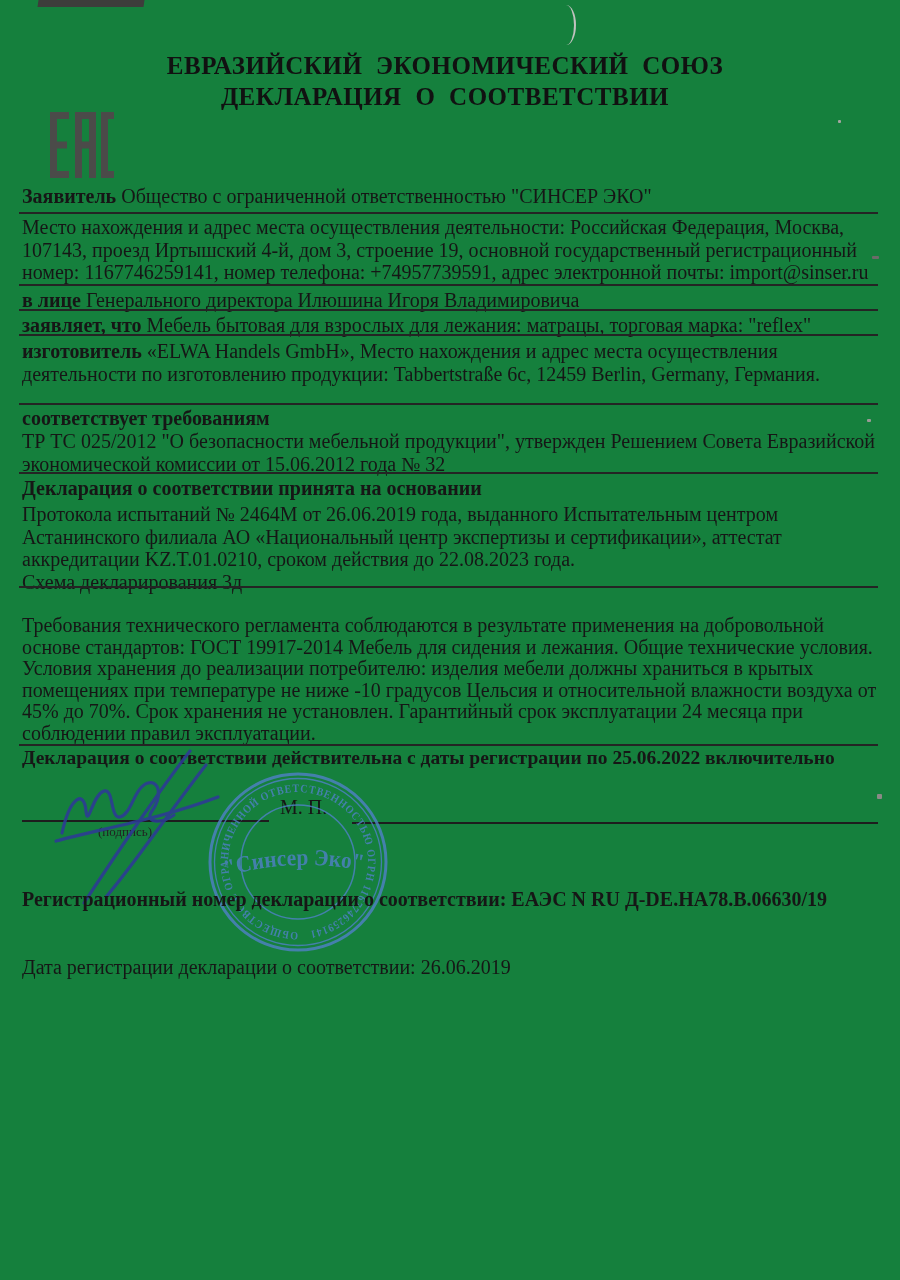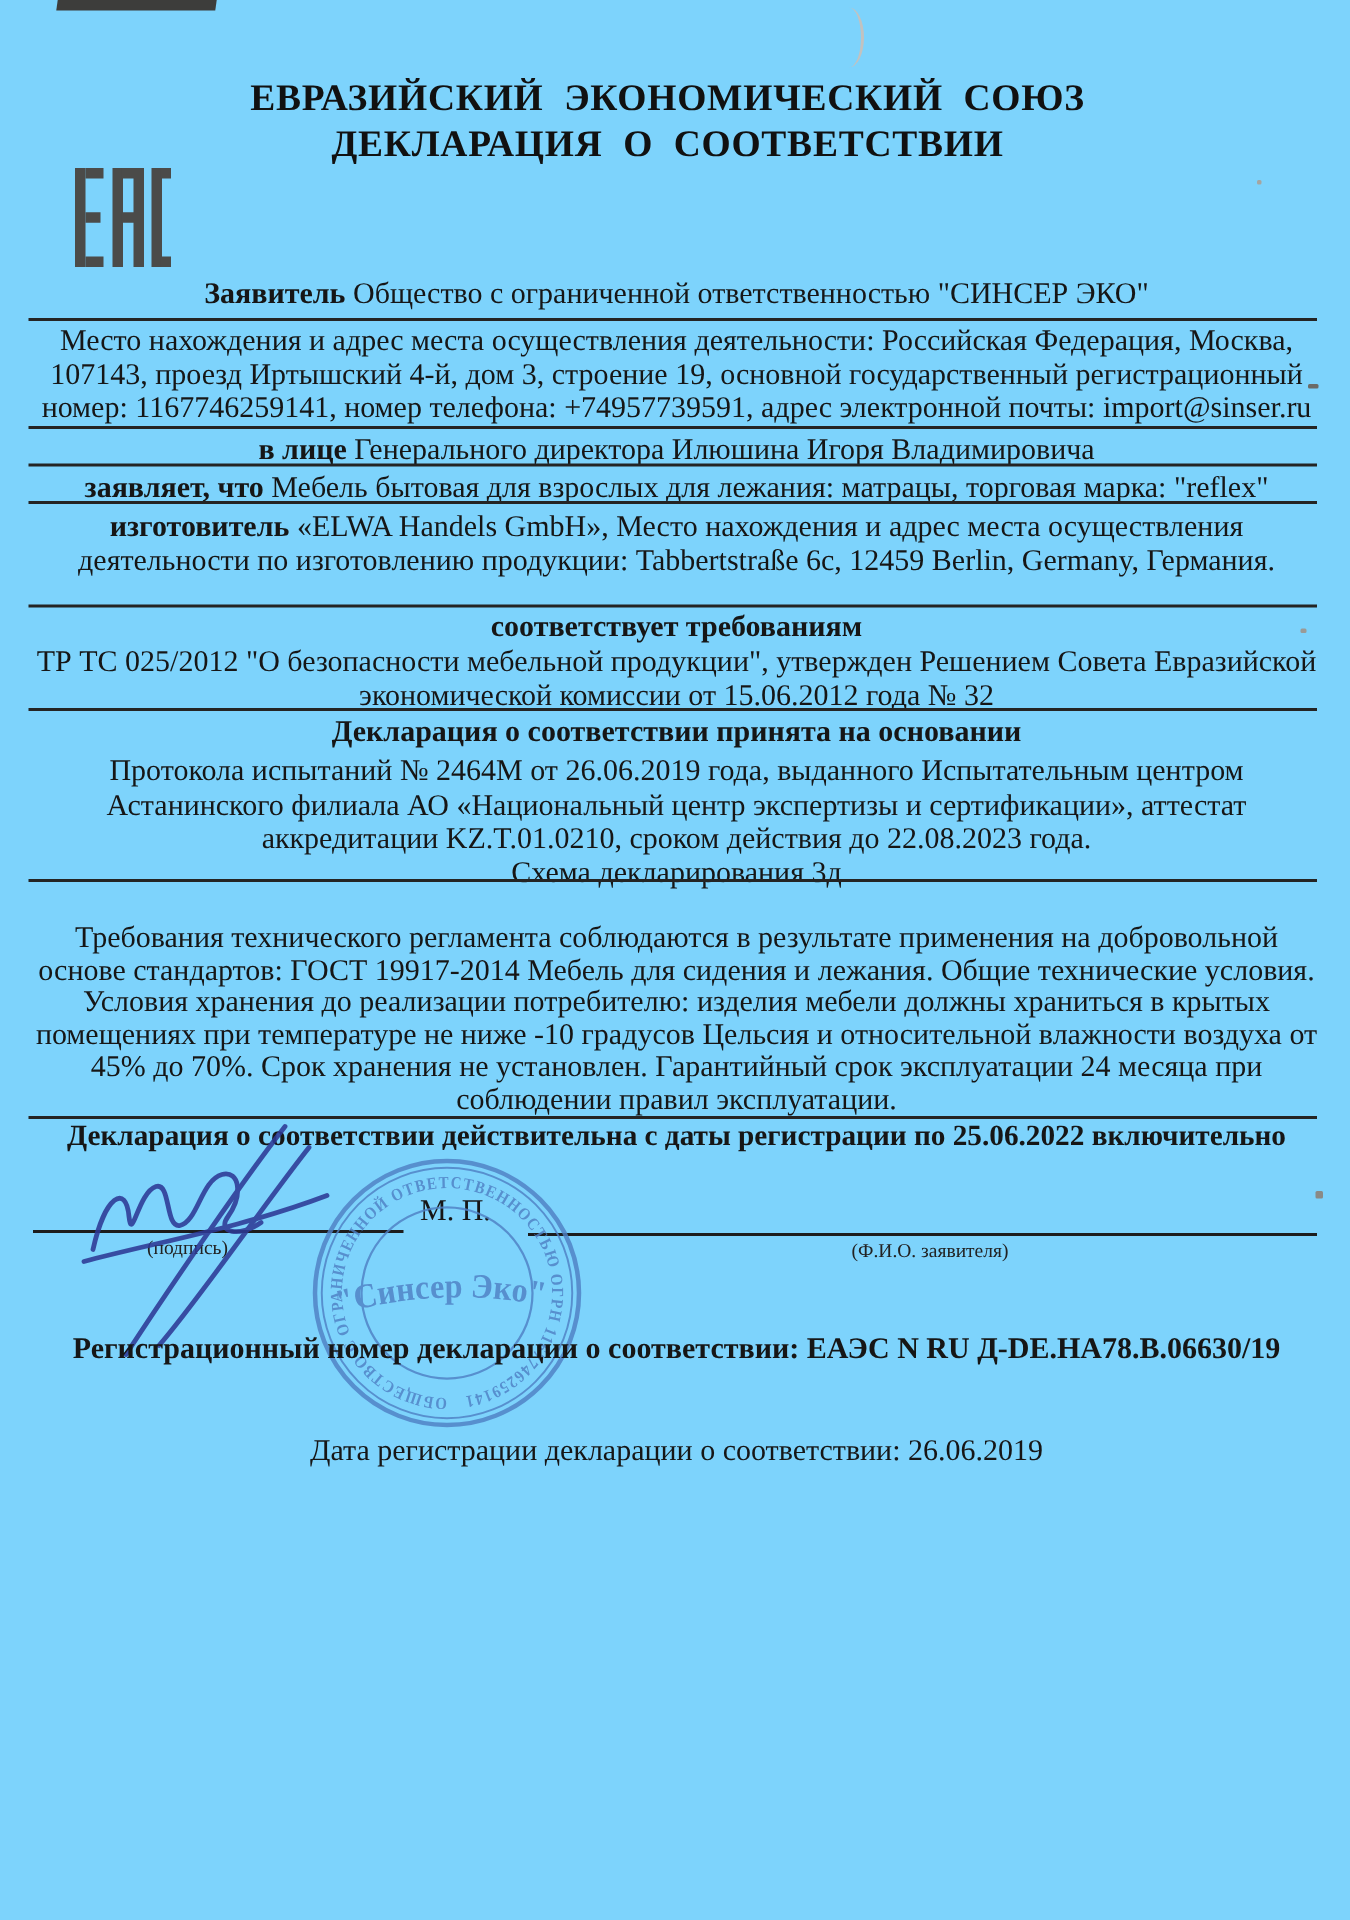--- a/index.html
+++ b/index.html
@@ -1,30 +1,30 @@
 <!DOCTYPE html>
 <html lang="ru"><head>
 <meta charset="utf-8">
 <style>
   html,body{margin:0;padding:0;background:#ffffff;}
   .page{
     position:relative;width:900px;height:1280px;overflow:hidden;
-    background:#7dd3fc;color:#161616;
+    background:#15803d;color:#161616;
     font-family:"Liberation Serif", serif;
   }
   
   .title{
     position:absolute;top:50px;left:0;width:890px;text-align:center;
     font-weight:bold;font-size:25px;line-height:31px;
     letter-spacing:.5px;word-spacing:7px;color:#111;
   }
   
   .eac{position:absolute;left:48px;top:112px;width:66px;height:66px;}
   
-  .sec{position:absolute;left:22px;width:858px;font-size:20px;line-height:22.5px;text-align:center;}
+  .sec{position:absolute;left:22px;width:858px;font-size:20px;line-height:22.5px;}
   .b{font-weight:bold;}
   .nowrap{white-space:nowrap;}
   .cap{position:absolute;font-size:13px;line-height:15px;color:#222;}
   
   .rule{position:absolute;left:19px;width:859px;height:0;border-top:2.4px solid #242424;}
   .r1{top:212px}.r2{top:284px}.r3{top:309px}.r4{top:334px}
   .r5{top:403px}.r6{top:472px}.r7{top:586px}.r8{top:744px}
   
   .sigline-left{position:absolute;left:22px;top:820px;width:247px;border-top:2.2px solid #1d1d1d;}
   .sigline-right{position:absolute;left:352px;top:822px;width:526px;border-top:2.2px solid #1d1d1d;}
@@ -133,21 +133,20 @@
   <div class="sec" style="top:615px;line-height:21.5px">Требования технического регламента соблюдаются в результате применения на добровольной основе стандартов: ГОСТ 19917-2014 Мебель для сидения и лежания. Общие технические условия. Условия хранения до реализации потребителю: изделия мебели должны храниться в крытых помещениях при температуре не ниже -10 градусов Цельсия и относительной влажности воздуха от 45% до 70%. Срок хранения не установлен. Гарантийный срок эксплуатации 24 месяца при соблюдении правил эксплуатации.</div>
 
   <div class="rule r8"></div>
 
   <div class="sec b nowrap" style="top:747px;font-size:19.5px">Декларация о соответствии  действительна с даты регистрации по 25.06.2022 включительно</div>
 
   <div class="sigline-left"></div>
   <div class="cap sign-cap">(подпись)</div>
   <div class="mp">М. П.</div>
   <div class="sigline-right"></div>
-  <div class="cap fio-cap">(Ф.И.О. заявителя)</div>
 
   <svg class="sig" viewBox="0 0 200 165">
     <g fill="none" stroke="#2e3a96" stroke-width="3.2" stroke-linecap="round" opacity=".88">
       <path d="M150,6 C122,42 74,112 44,158"></path>
       <path d="M166,20 C136,58 92,122 66,152"></path>
       <path d="M22,88 C30,52 44,44 46,66 C48,84 52,50 64,46 C74,43 70,74 80,72 C92,69 94,42 108,38 C120,35 122,52 112,66 C104,77 120,80 134,70"></path>
       <path d="M16,96 C60,84 120,74 178,52"></path>
     </g>
   </svg>
 

